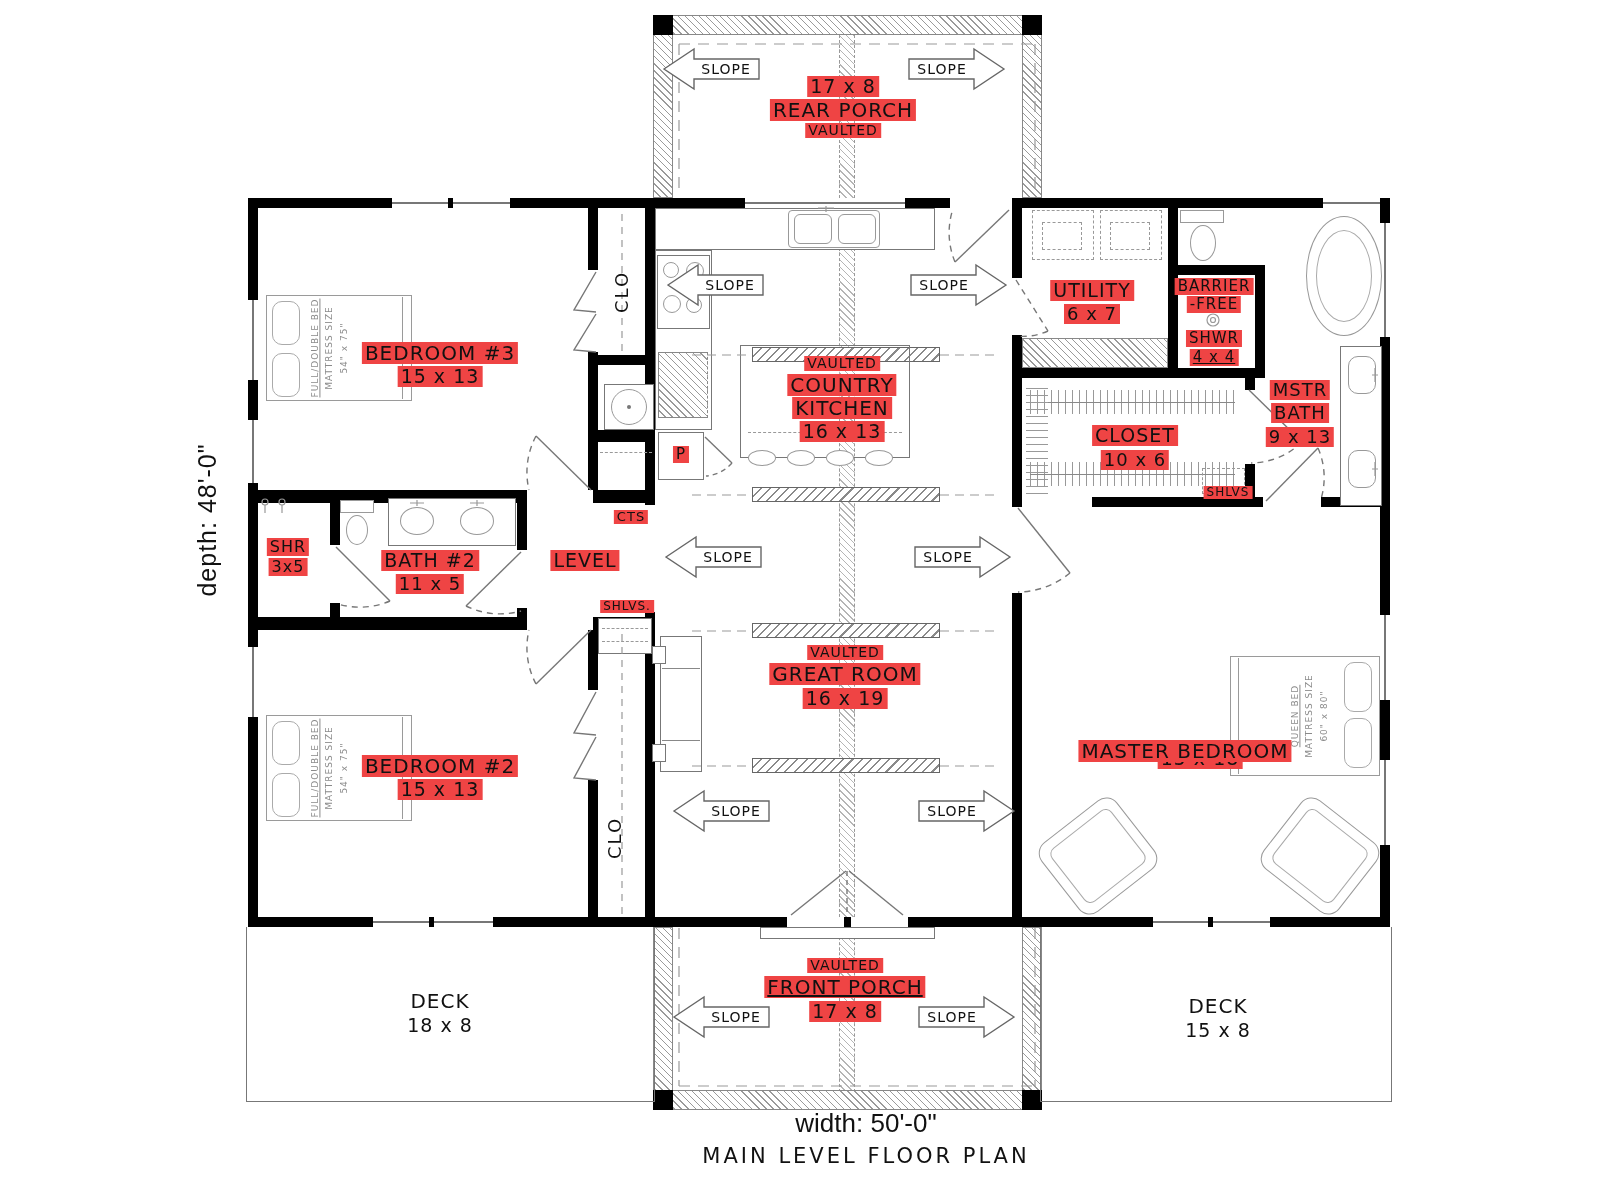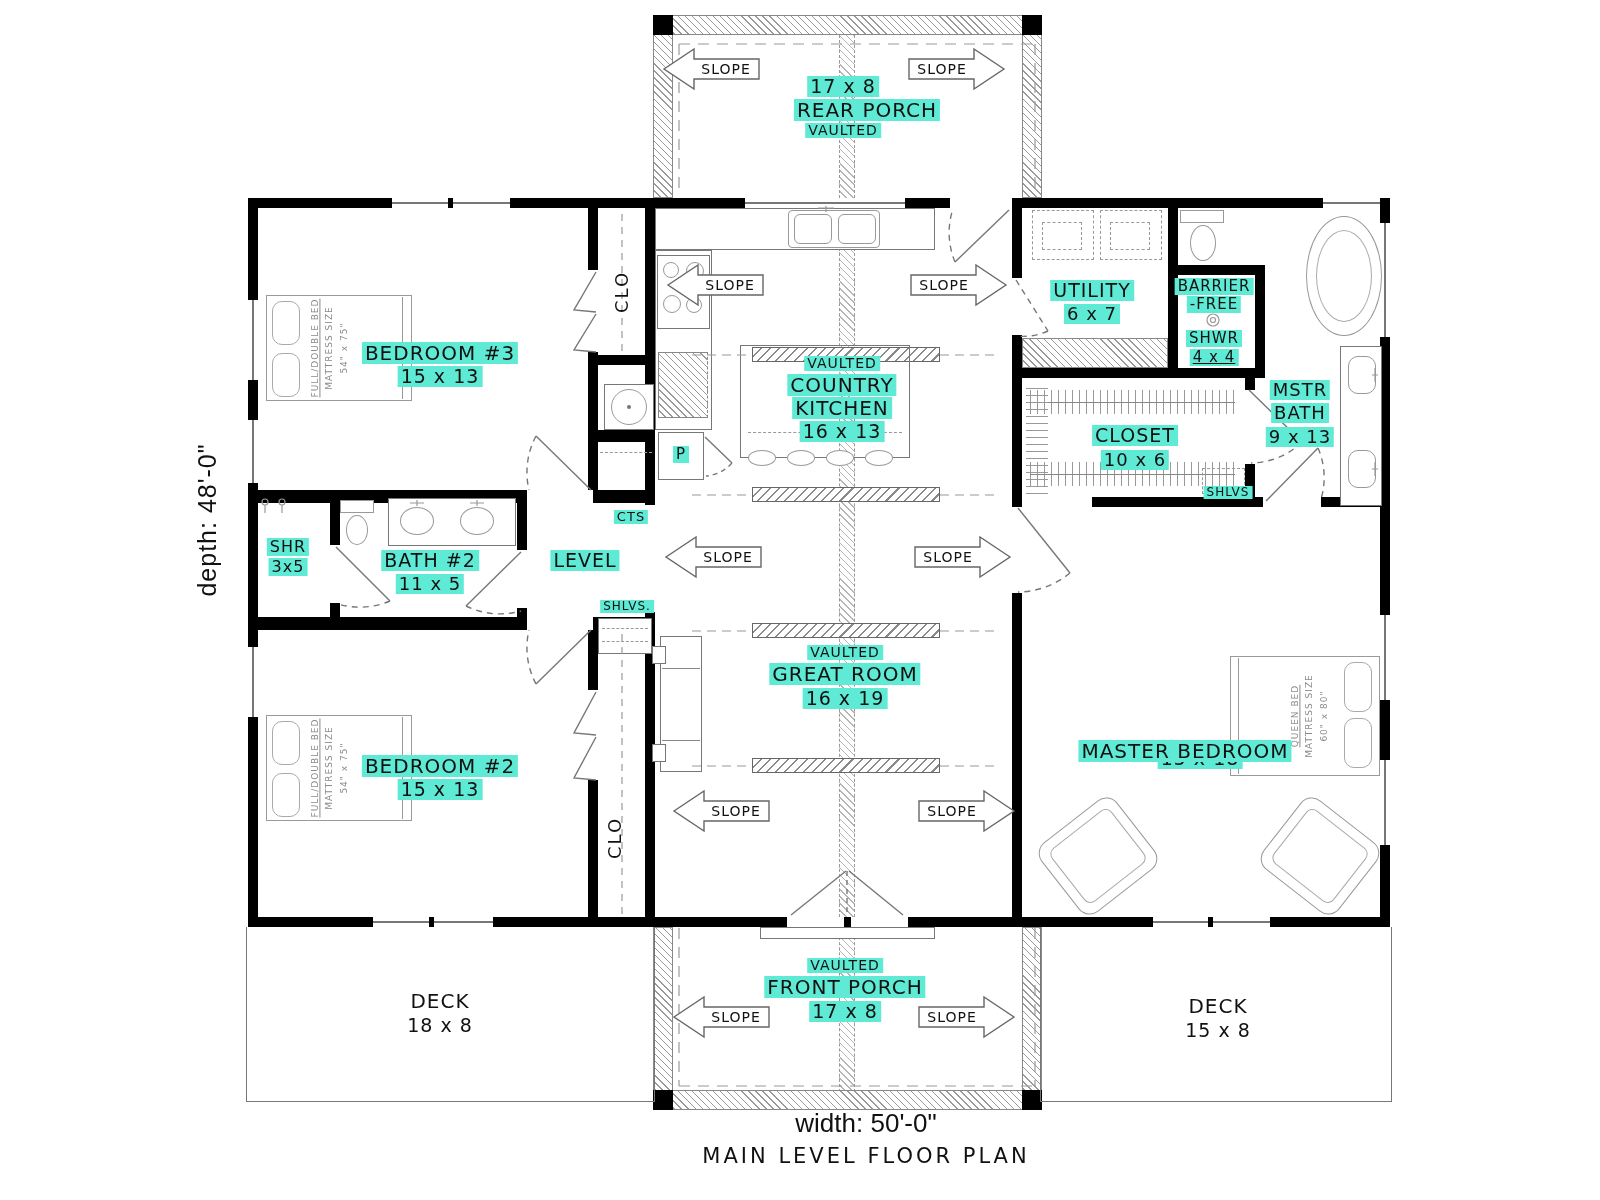--- a/index.html
+++ b/index.html
@@ -16,21 +16,21 @@
   .cn{position:absolute;border:1px solid #777;background:#fff;box-sizing:border-box;}
   .cnt{position:absolute;border:1px solid #777;background:transparent;box-sizing:border-box;}
   .fx{position:absolute;border:1.5px solid #999;background:#fff;box-sizing:border-box;}
   .dsh{position:absolute;border:1.5px dashed #999;box-sizing:border-box;background:transparent;}
   .deck{position:absolute;border:1px solid #777;border-top:none;box-sizing:border-box;}
   .lineH{position:absolute;height:1px;background:#888;}
   .dlineH{position:absolute;height:0;border-top:1px dashed #999;}
   .ticksH{position:absolute;background:repeating-linear-gradient(90deg,#999 0 1px,transparent 1px 7px);}
   .ticksV{position:absolute;background:repeating-linear-gradient(0deg,#999 0 1px,transparent 1px 7px);}
   .lbl{position:absolute;color:#111;white-space:nowrap;transform:translateX(-50%);
-       background:#5eead4;padding:0 3px;text-align:center;line-height:1.1;letter-spacing:1px;}
+       background:#ef4444;padding:0 3px;text-align:center;line-height:1.1;letter-spacing:1px;}
   .s20{font-size:20px;} .s19{font-size:19px;} .s18{font-size:18px;} .s16{font-size:16px;}
   .s15{font-size:15px;} .s14{font-size:14px;} .s13{font-size:13px;} .s12{font-size:12px;}
   .rot{position:absolute;color:#111;white-space:nowrap;transform:translate(-50%,-50%) rotate(-90deg);
        background:transparent;letter-spacing:2px;}
   .bedtxt{position:absolute;color:#8a8a8a;font-size:9px;line-height:1.6;text-align:center;
           white-space:nowrap;transform:translate(-50%,-50%) rotate(-90deg);letter-spacing:1px;}
   .bedtxt .u{text-decoration:underline;}
   .chair{position:absolute;border:1.5px solid #9a9a9a;border-radius:14px;background:#fff;box-sizing:border-box;}
   .chair .in{position:absolute;left:9px;top:9px;right:9px;bottom:9px;border:1px solid #aaa;border-radius:8px;}
   .title{position:absolute;color:#111;transform:translateX(-50%);white-space:nowrap;}
@@ -305,21 +305,21 @@
   <svg class="abs" style="left:672px;top:994px;" width="100" height="46">
       <polygon points="2,23 32,3 32,13 97,13 97,33 32,33 32,43" fill="#fff" stroke="#666" stroke-width="1.4"></polygon>
       <text x="64" y="28" text-anchor="middle" font-size="14" fill="#111">SLOPE</text>
     </svg>
   <svg class="abs" style="left:916px;top:994px;" width="100" height="46">
       <polygon points="98,23 68,3 68,13 3,13 3,33 68,33 68,43" fill="#fff" stroke="#666" stroke-width="1.4"></polygon>
       <text x="36" y="28" text-anchor="middle" font-size="14" fill="#111">SLOPE</text>
     </svg>
 
   <div class="lbl s19" style="left:843px;top:76px;">17 x 8</div>
-  <div class="lbl s20" style="left:843px;top:99px;margin-left:24px;">REAR PORCH</div>
+  <div class="lbl s20" style="left:843px;top:99px;">REAR PORCH</div>
   <div class="lbl s14" style="left:843px;top:123px;">VAULTED</div>
 
   <div class="lbl s20" style="left:440px;top:342px;">BEDROOM #3</div>
   <div class="lbl s19" style="left:440px;top:366px;">15 x 13</div>
 
   <div class="lbl s14" style="left:842px;top:356px;">VAULTED</div>
   <div class="lbl s20" style="left:842px;top:374px;">COUNTRY</div>
   <div class="lbl s20" style="left:842px;top:397px;">KITCHEN</div>
   <div class="lbl s19" style="left:842px;top:421px;">16 x 13</div>
 
@@ -354,21 +354,21 @@
   <div class="lbl s20" style="left:845px;top:663px;">GREAT ROOM</div>
   <div class="lbl s19" style="left:845px;top:688px;">16 x 19</div>
 
   <div class="lbl s20" style="left:440px;top:755px;">BEDROOM #2</div>
   <div class="lbl s19" style="left:440px;top:779px;">15 x 13</div>
 
   <div class="lbl s19" style="left:1200px;top:748px;">15 x 18</div>
   <div class="lbl s20" style="left:1185px;top:740px;">MASTER BEDROOM</div>
 
   <div class="lbl s14" style="left:845px;top:958px;">VAULTED</div>
-  <div class="lbl s20" style="left:845px;top:976px;">FRONT PORCH</div>
+  <div class="lbl s20" style="left:845px;top:976px;text-decoration:underline;">FRONT PORCH</div>
   <div class="lbl s19" style="left:845px;top:1001px;">17 x 8</div>
 
   <div class="lbl s20" style="left:440px;top:990px;background:transparent;">DECK</div>
   <div class="lbl s19" style="left:440px;top:1015px;background:transparent;">18 x 8</div>
   <div class="lbl s20" style="left:1218px;top:995px;background:transparent;">DECK</div>
   <div class="lbl s19" style="left:1218px;top:1020px;background:transparent;">15 x 8</div>
 
   <div class="rot s18" style="left:621px;top:292px;">CLO</div>
   <div class="rot s18" style="left:614px;top:838px;">CLO</div>
 

